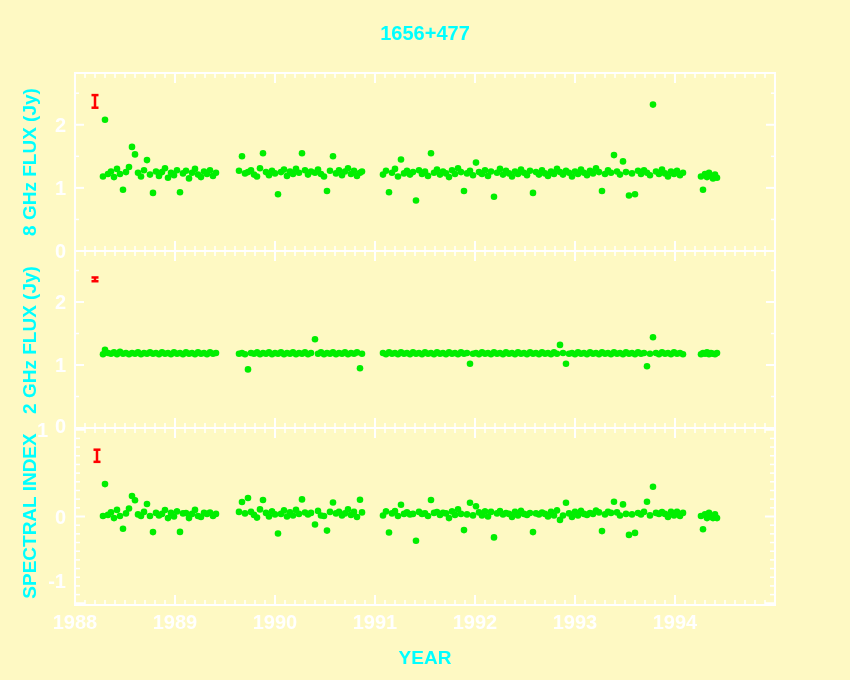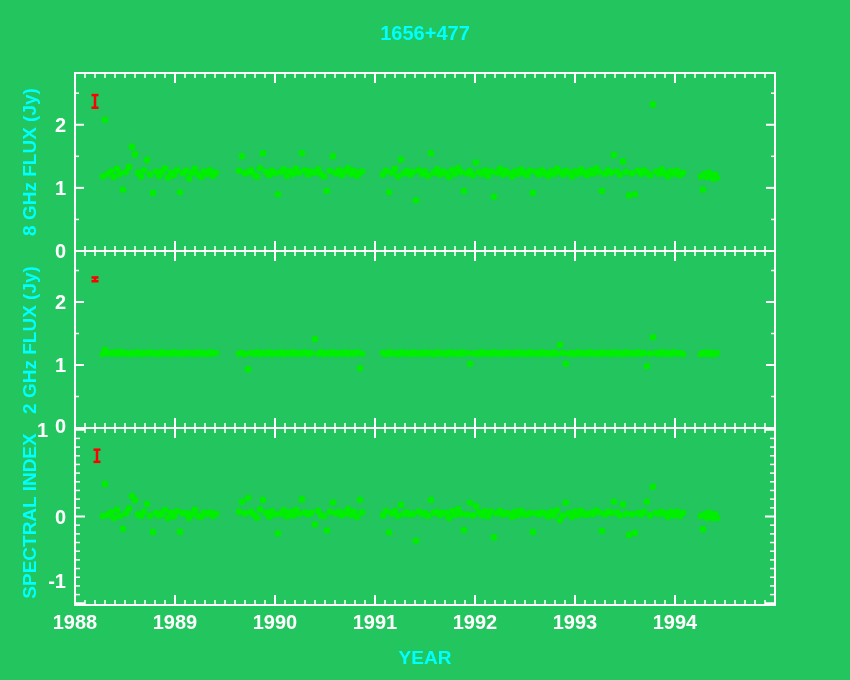--- a/index.html
+++ b/index.html
@@ -1,16 +1,16 @@
 <!DOCTYPE html>
 <html><head>
 <meta charset="utf-8">
 <style>
   html,body{margin:0;padding:0;background:#000;}
-  #screen{position:relative;width:850px;height:680px;background:#22c55e;overflow:hidden;}
+  #screen{position:relative;width:850px;height:680px;background:#fef9c3;overflow:hidden;}
   text{font-family:"Liberation Sans","DejaVu Sans",sans-serif;}
   .ticknum{font-weight:bold;font-size:20px;}
   .axlabel{font-weight:bold;font-size:19px;}
   .title{font-weight:bold;font-size:20px;}
 </style>
 </head>
 <body>
 
 <div id="screen">
   <svg id="figure" width="850" height="680" viewBox="0 0 850 680">

